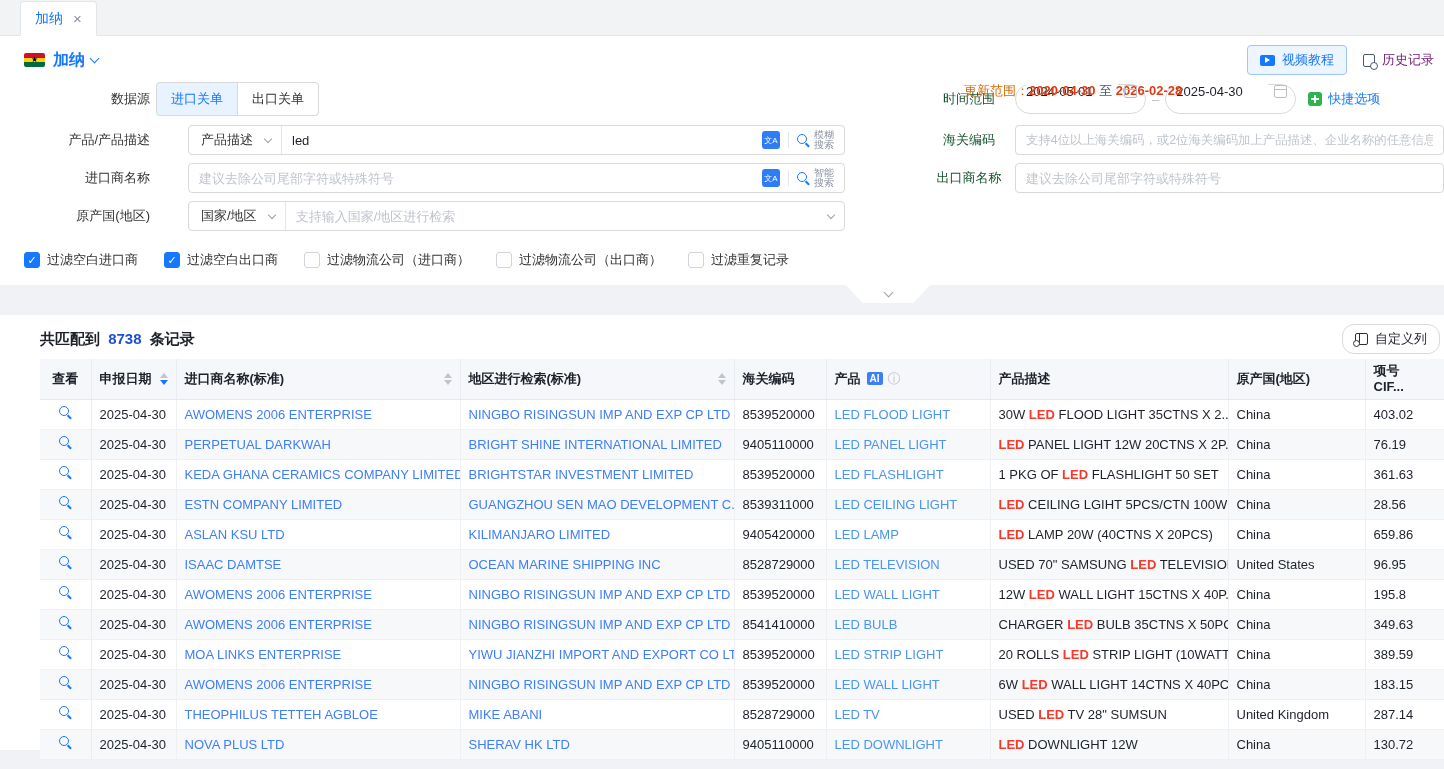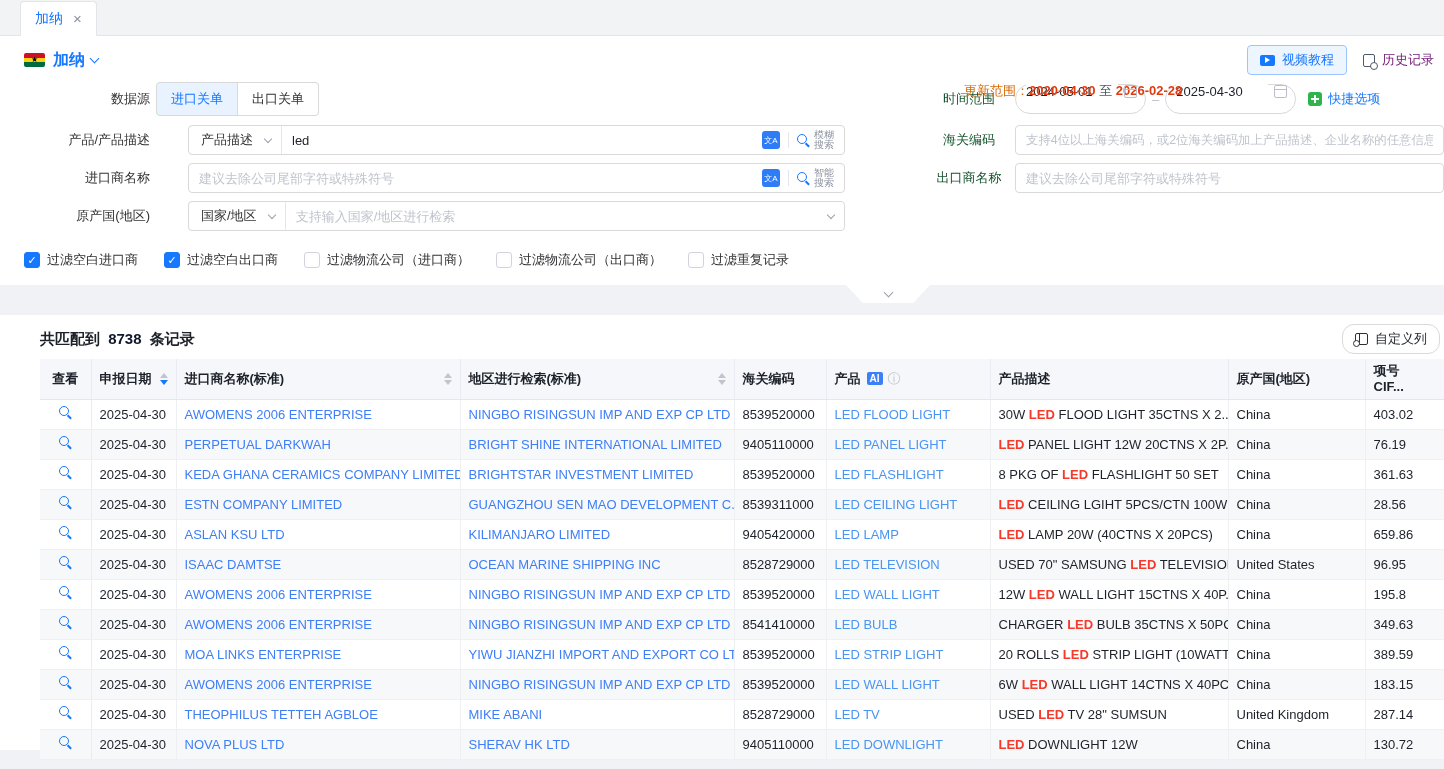--- a/index.html
+++ b/index.html
@@ -97,21 +97,21 @@
   .collapse-tab { position:absolute; left:846px; bottom:-18px; width:84px; height:18px; background:#fff;
                   clip-path:polygon(0 0,100% 0,80% 100%,20% 100%); display:flex; align-items:center;
                   justify-content:center; cursor:pointer; }
   .collapse-tab .chev2 { width:7px; height:7px; border-right:1.6px solid #9aa0aa; border-bottom:1.6px solid #9aa0aa;
                   transform:rotate(45deg); margin-top:-4px; }
 
   
   .results { margin-top:30px; background:#fff; padding-top:8px; height:435px; }
   .res-header { display:flex; align-items:center; height:32px; margin:0 4px 0 40px; }
   .res-title { font-size:15px; font-weight:700; color:#1d2129; }
-  .res-title .count { color:#0f172a; margin:0 4px; }
+  .res-title .count { color:#1d4ed8; margin:0 4px; }
   .customize-btn { margin-left:auto; height:30px; border:1px solid #d9d9d9; border-radius:12px; background:#fff;
                    display:flex; align-items:center; gap:7px; padding:0 12px; font-size:13px; color:#1d2129; cursor:pointer; }
   .cc-icon { width:13px; height:12px; border:1.4px solid #2b2f36; border-radius:2px; position:relative; }
   .cc-icon::before { content:""; position:absolute; left:3px; top:0; bottom:0; width:1.3px; background:#2b2f36; }
   .cc-icon::after { content:""; position:absolute; width:5px; height:5px; border:1.2px solid #2b2f36; border-radius:50%;
                     left:-3px; bottom:-3px; background:#fff; }
 
   .table-wrap { margin:4px 0 0 40px; width:1404px; overflow:hidden; }
   table { border-collapse:collapse; table-layout:fixed; width:1445px; }
   th { background:#f5f7fa; height:40px; font-size:13px; font-weight:700; color:#1d2129; text-align:left;
@@ -376,21 +376,21 @@
             <td>China</td>
             <td>76.19</td>
           </tr>
           <tr>
             <td class="view"><span class="mag"></span></td>
             <td>2025-04-30</td>
             <td><a class="link">KEDA GHANA CERAMICS COMPANY LIMITED</a></td>
             <td><a class="link">BRIGHTSTAR INVESTMENT LIMITED</a></td>
             <td>8539520000</td>
             <td><a class="plink">LED FLASHLIGHT</a></td>
-            <td><span>8 PKG OF </span><span class="hl">LED</span><span> FLASHLIGHT 50 SET</span></td>
+            <td><span>1 PKG OF </span><span class="hl">LED</span><span> FLASHLIGHT 50 SET</span></td>
             <td>China</td>
             <td>361.63</td>
           </tr>
           <tr>
             <td class="view"><span class="mag"></span></td>
             <td>2025-04-30</td>
             <td><a class="link">ESTN COMPANY LIMITED</a></td>
             <td><a class="link">GUANGZHOU SEN MAO DEVELOPMENT C...</a></td>
             <td>8539311000</td>
             <td><a class="plink">LED CEILING LIGHT</a></td>

